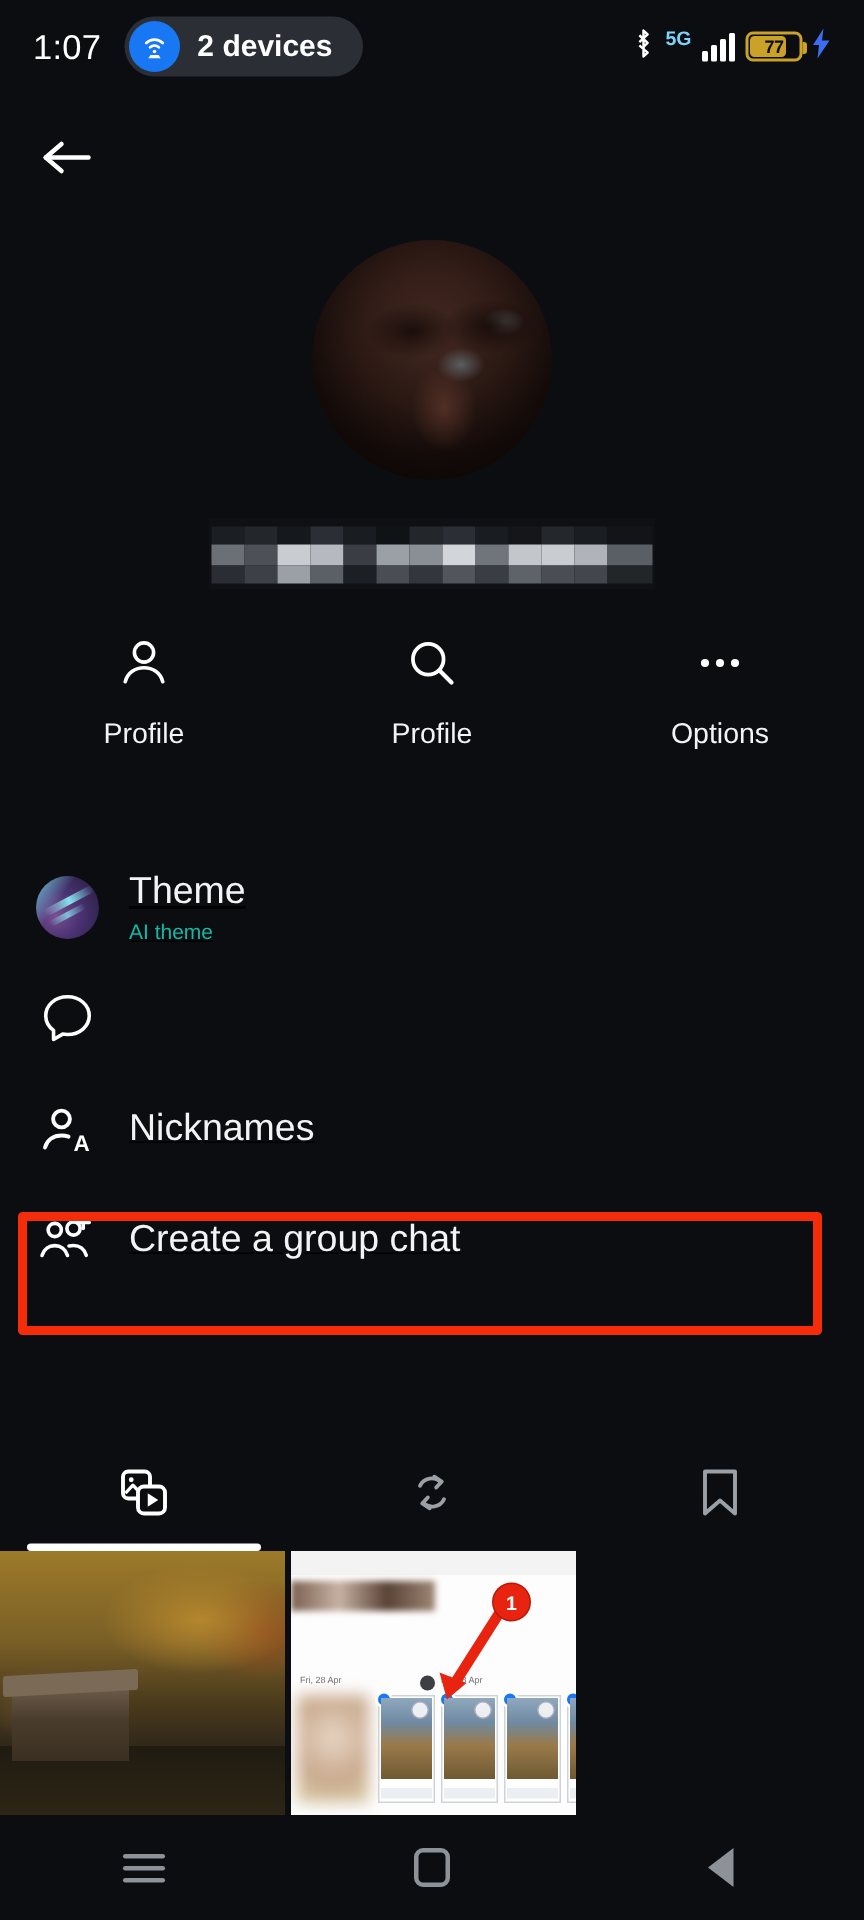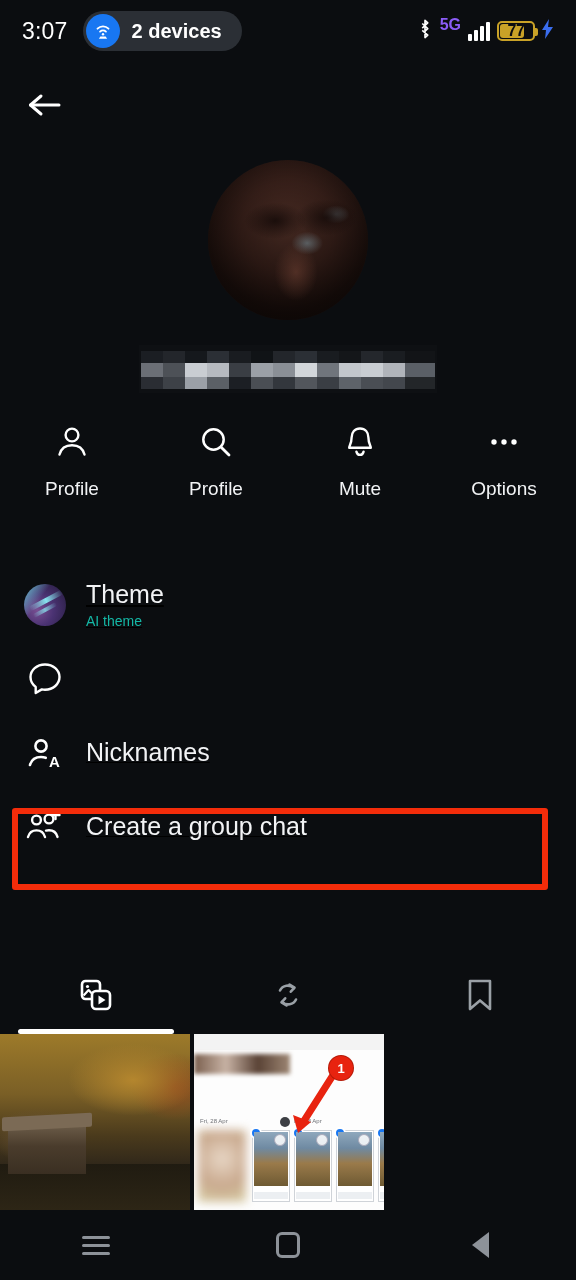--- a/index.html
+++ b/index.html
@@ -42,21 +42,21 @@
   }
   .hotspot-label {
     color: #ffffff; font-size: 20px; font-weight: bold;
     margin-left: 12px; white-space: nowrap;
   }
   .status-right {
     margin-left: auto;
     display: flex; align-items: center; gap: 7px;
   }
   .netlabel {
-    color: #8b5cf6; font-size: 16px; font-weight: bold;
+    color: #7dd3fc; font-size: 13px; font-weight: bold;
     line-height: 1; position: relative; top: -6px;
   }
   .bars { display: flex; align-items: flex-end; gap: 2px; height: 20px; }
   .bars i { width: 4px; background: #ffffff; display: block; border-radius: 1px; }
   .bars i:nth-child(1){ height: 7px; }
   .bars i:nth-child(2){ height: 11px; }
   .bars i:nth-child(3){ height: 15px; }
   .bars i:nth-child(4){ height: 19px; }
   .battery {
     width: 38px; height: 20px;
@@ -66,21 +66,21 @@
   }
   .battery:after {
     content: ""; position: absolute; right: -5px; top: 5px;
     width: 3px; height: 8px; background: #c9a227; border-radius: 0 2px 2px 0;
   }
   .battery-fill {
     position: absolute; left: 1px; top: 1px; bottom: 1px;
     width: 72%; background: #c9a227; border-radius: 3px;
   }
   .battery-num {
-    position: relative; color: #0b0d10; font-size: 16px; font-weight: bold;
+    position: relative; color: #0b0d10; font-size: 12px; font-weight: bold;
     letter-spacing: -.3px;
   }
 
   
   .backbtn {
     position: absolute; left: 22px; top: 85px;
     width: 46px; height: 40px;
     display: flex; align-items: center; justify-content: center;
   }
 
@@ -259,21 +259,21 @@
     border-bottom: 13px solid transparent;
     border-right: 17px solid #8d9299;
   }
 </style>
 </head>
 <body>
 
 <div class="screen">
 
   <div class="statusbar">
-    <div class="clock">3:07</div>
+    <div class="clock">1:07</div>
 
     <div class="hotspot-pill">
       <div class="hotspot-badge">
         <svg width="22" height="22" viewBox="0 0 24 24" fill="none">
           <path d="M6 9.5a8.5 8.5 0 0 1 12 0" stroke="#fff" stroke-width="2" stroke-linecap="round"></path>
           <path d="M8.8 12.6a4.7 4.7 0 0 1 6.4 0" stroke="#fff" stroke-width="2" stroke-linecap="round"></path>
           <circle cx="12" cy="15.6" r="1.3" fill="#fff"></circle>
           <path d="M7.5 20.5h9l-1.6-2.4h-5.8z" fill="#fff"></path>
         </svg>
       </div>
@@ -381,29 +381,20 @@
     <div class="action">
       <span>
         <svg width="36" height="36" viewBox="0 0 36 36" fill="none">
           <circle cx="15.5" cy="15.5" r="10.2" stroke="#fff" stroke-width="2.5"></circle>
           <path d="M23.2 23.2L31 31" stroke="#fff" stroke-width="2.8" stroke-linecap="round"></path>
         </svg>
       </span>
       <span class="lbl">Profile</span>
     </div>
 
-    <div class="action">
-      <span>
-        <svg width="36" height="36" viewBox="0 0 36 36" fill="none">
-          <path d="M18 4.5c-5.2 0-8.4 3.8-8.4 9 0 6.2-2.4 8.2-2.4 10.2h21.6c0-2-2.4-4-2.4-10.2 0-5.2-3.2-9-8.4-9z" stroke="#fff" stroke-width="2.4" stroke-linejoin="round"></path>
-          <path d="M14.4 27.6c.5 2 1.9 3.3 3.6 3.3s3.1-1.3 3.6-3.3" stroke="#fff" stroke-width="2.4" stroke-linecap="round"></path>
-        </svg>
-      </span>
-      <span class="lbl">Mute</span>
-    </div>
 
     <div class="action">
       <span>
         <svg width="36" height="36" viewBox="0 0 36 36">
           <circle cx="8" cy="18" r="2.7" fill="#fff"></circle>
           <circle cx="18" cy="18" r="2.7" fill="#fff"></circle>
           <circle cx="28" cy="18" r="2.7" fill="#fff"></circle>
         </svg>
       </span>
       <span class="lbl">Options</span>

